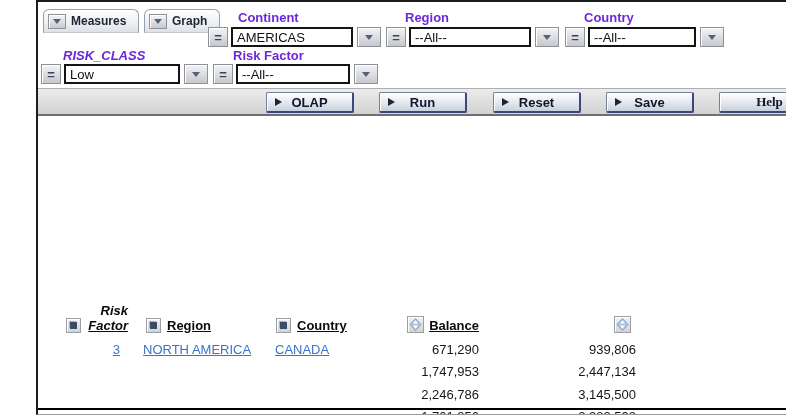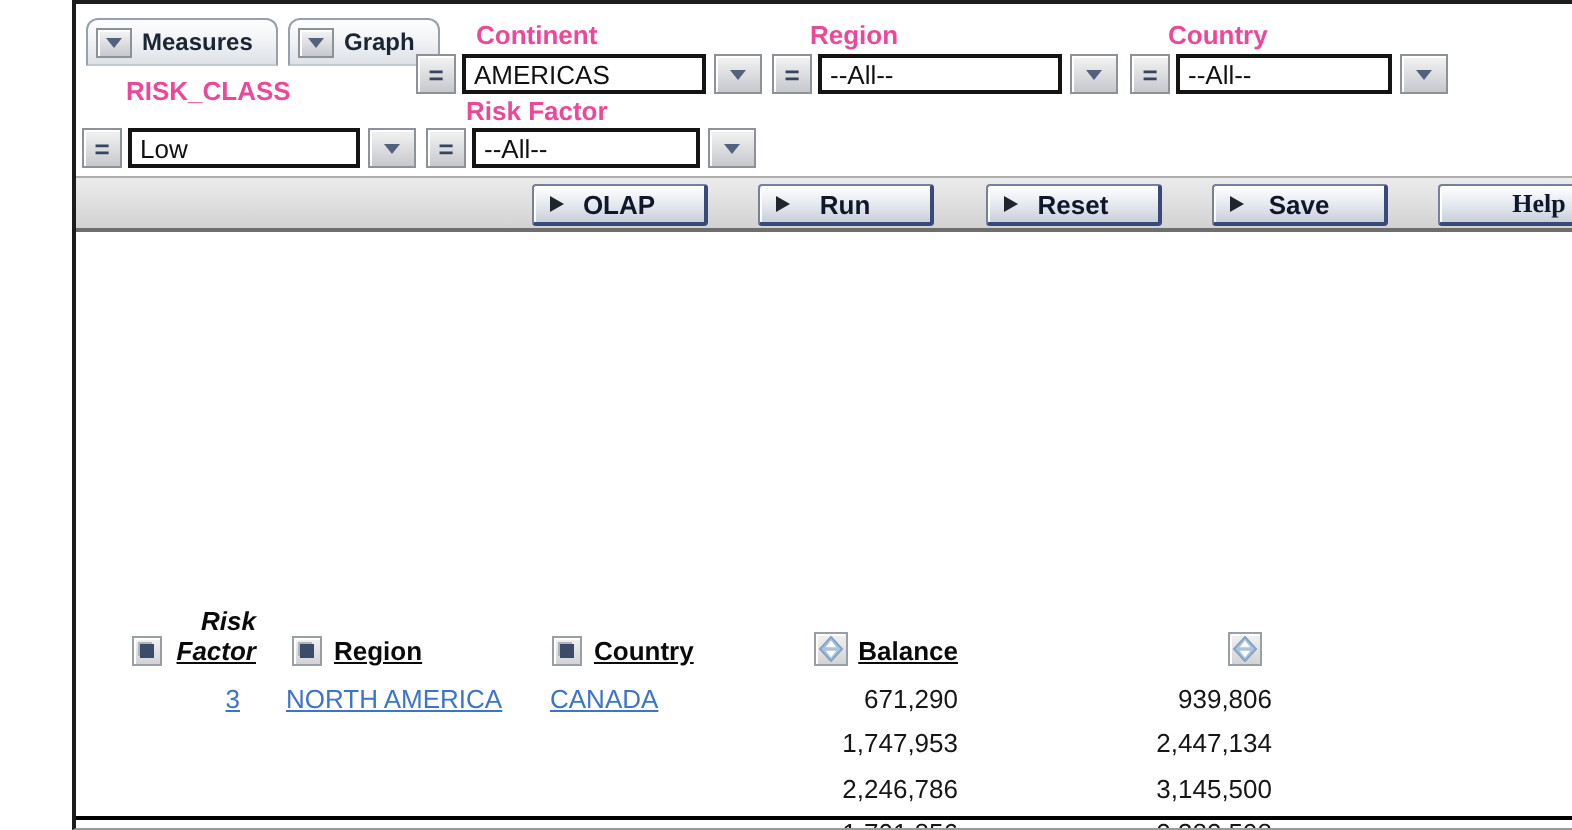--- a/index.html
+++ b/index.html
@@ -24,21 +24,21 @@
   }
   .tab-label { font-size:12px; font-weight:bold; color:#1b2533; }
 
   .mini-btn {
     display:flex; align-items:center; justify-content:center;
     width:18px; height:15px; background:linear-gradient(#f5f5f5,#c7c9cd);
     border:1px solid #8d929a; box-shadow:inset 1px 1px 0 #ffffff; cursor:pointer;
   }
   .tri-down { width:0; height:0; border-left:4px solid transparent; border-right:4px solid transparent; border-top:5px solid #51617f; }
 
-  .filter-label { position:absolute; font-size:13px; font-weight:bold; color:#ec4899; white-space:nowrap; }
+  .filter-label { position:absolute; font-size:13px; font-weight:bold; color:#6d28d9; white-space:nowrap; }
 
   .filter-control { position:absolute; display:flex; align-items:center; }
   .sq-btn {
     display:flex; align-items:center; justify-content:center;
     width:20px; height:20px; margin-right:3px;
     background:linear-gradient(#f4f4f4,#c6c8cc); border:1px solid #8d929a;
     box-shadow:inset 1px 1px 0 #ffffff; cursor:pointer;
     font-size:13px; font-weight:bold; color:#39455e; line-height:1;
   }
   .dd-btn { width:24px; height:20px; margin:0 0 0 4px; display:flex; align-items:center; justify-content:center;
@@ -142,21 +142,21 @@
     <div class="filter-control" style="left:527px; top:25px;">
       <button class="sq-btn">=</button>
       <div class="field" style="width:108px;">
           <span>--All--</span>
         </div>
       <button class="dd-btn">
           <span class="tri-down"></span>
         </button>
     </div>
 
-    <div class="filter-label" style="left:25px; top:36px;">RISK_CLASS</div>
+    <div class="filter-label" style="left:25px; top:46px;font-style:italic;">RISK_CLASS</div>
     <div class="filter-label" style="left:195px; top:46px;">Risk Factor</div>
 
     <div class="filter-control" style="left:3px; top:62px;">
       <button class="sq-btn">=</button>
       <div class="field" style="width:116px;">
           <span>Low</span>
         </div>
       <button class="dd-btn">
           <span class="tri-down"></span>
         </button>

